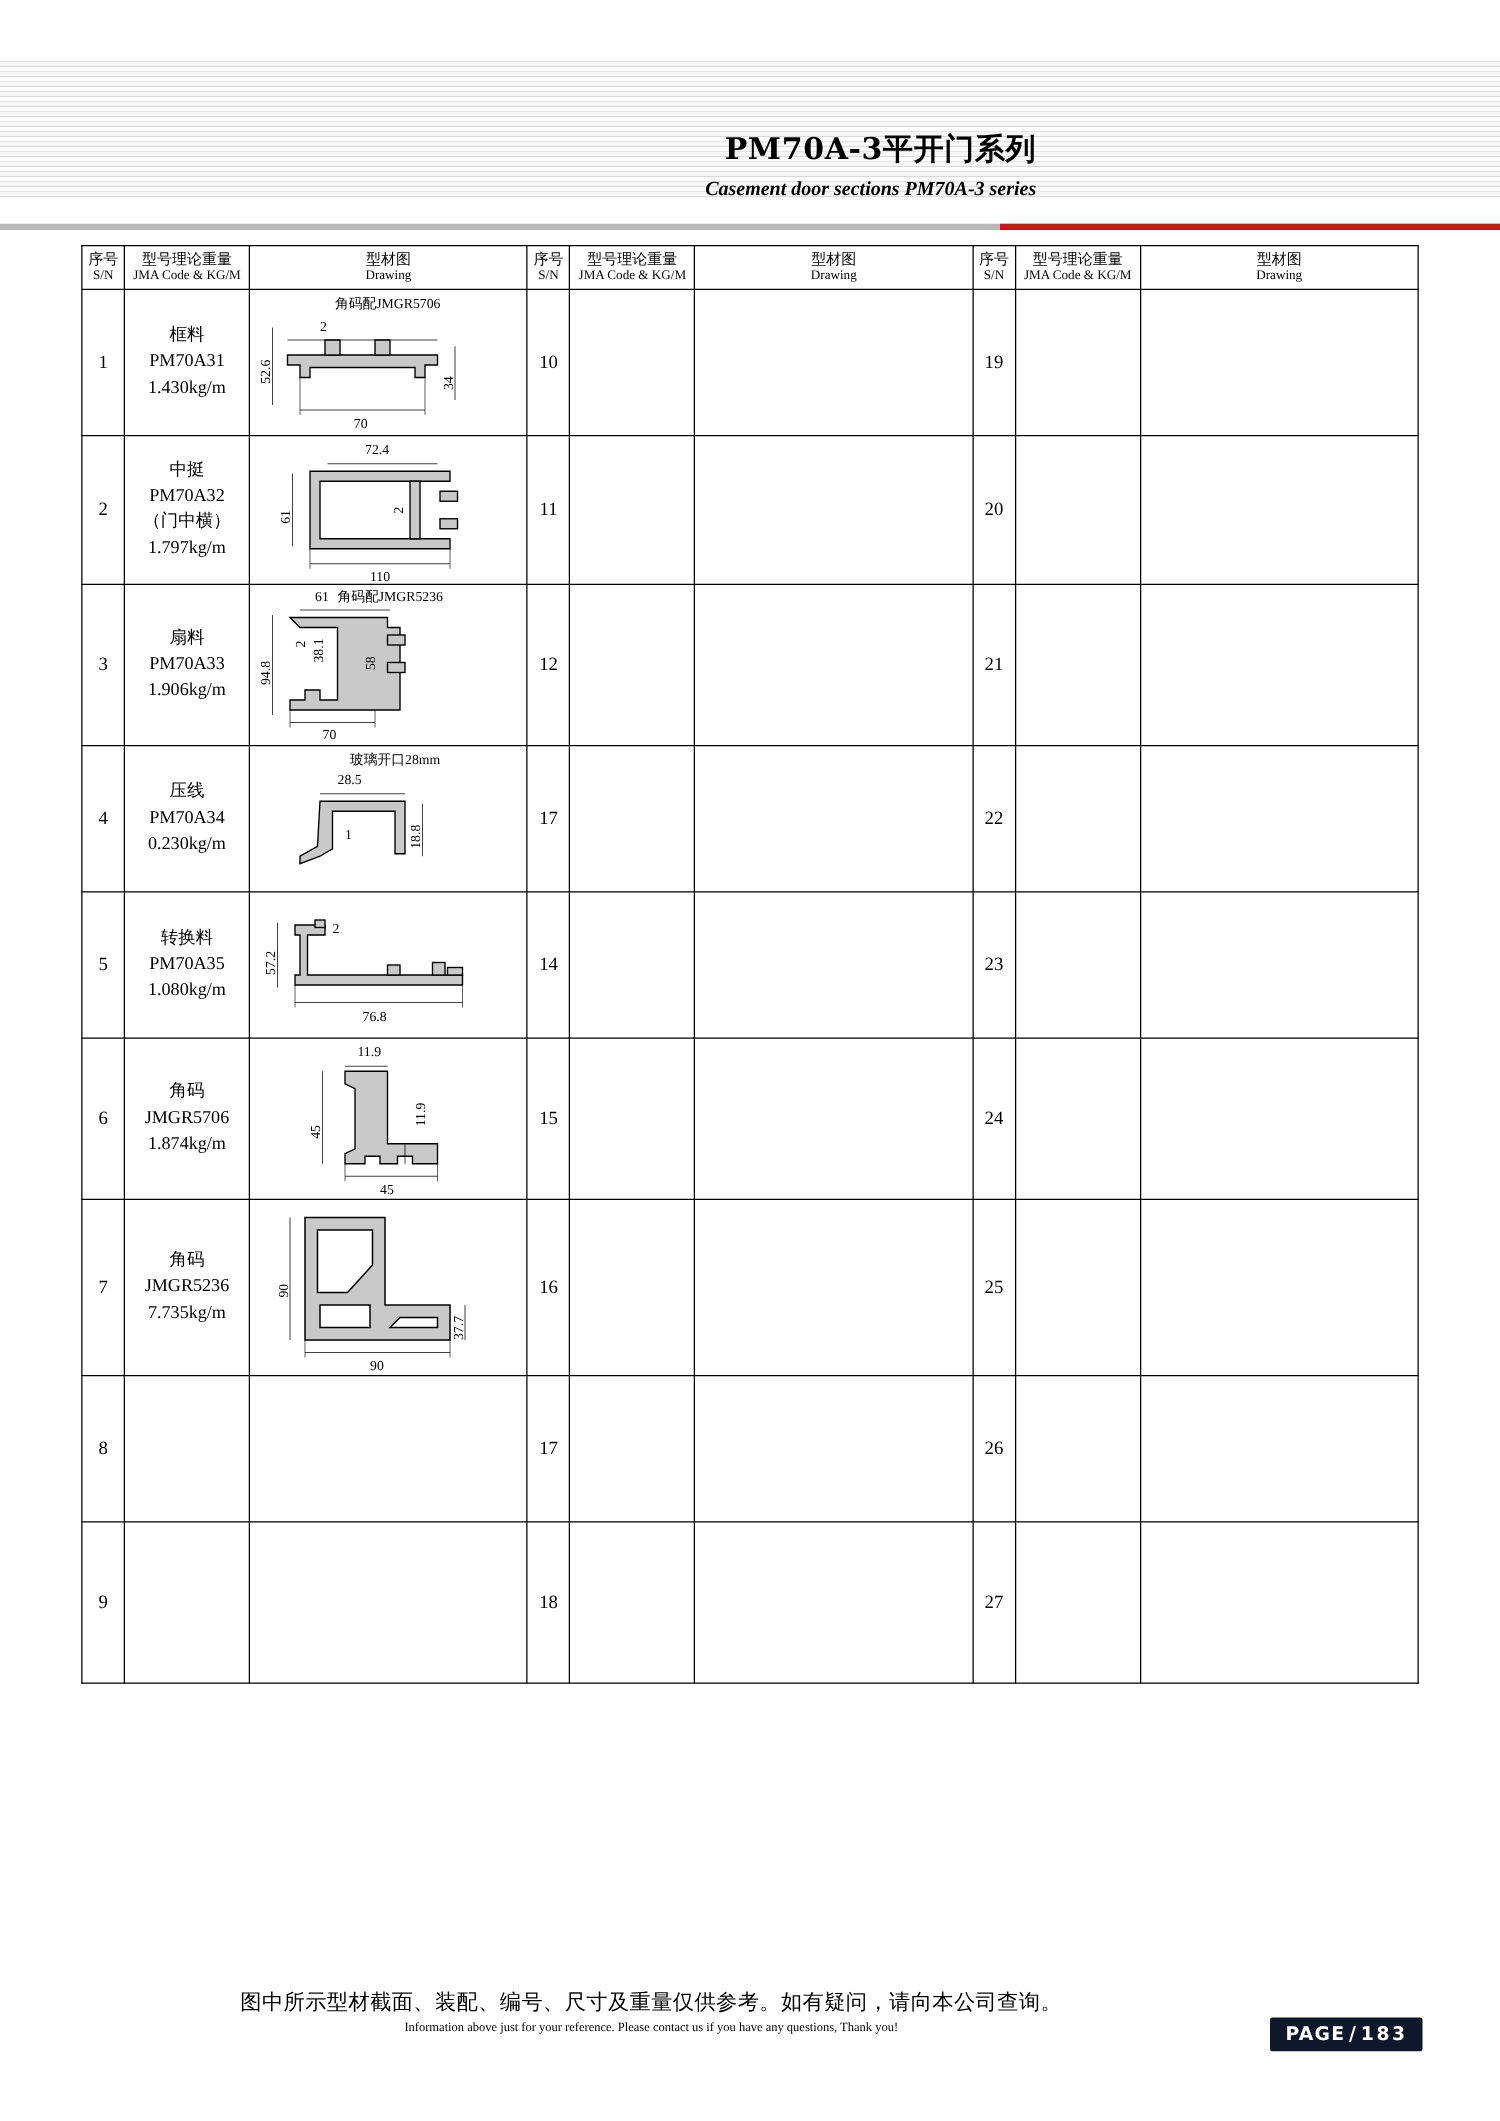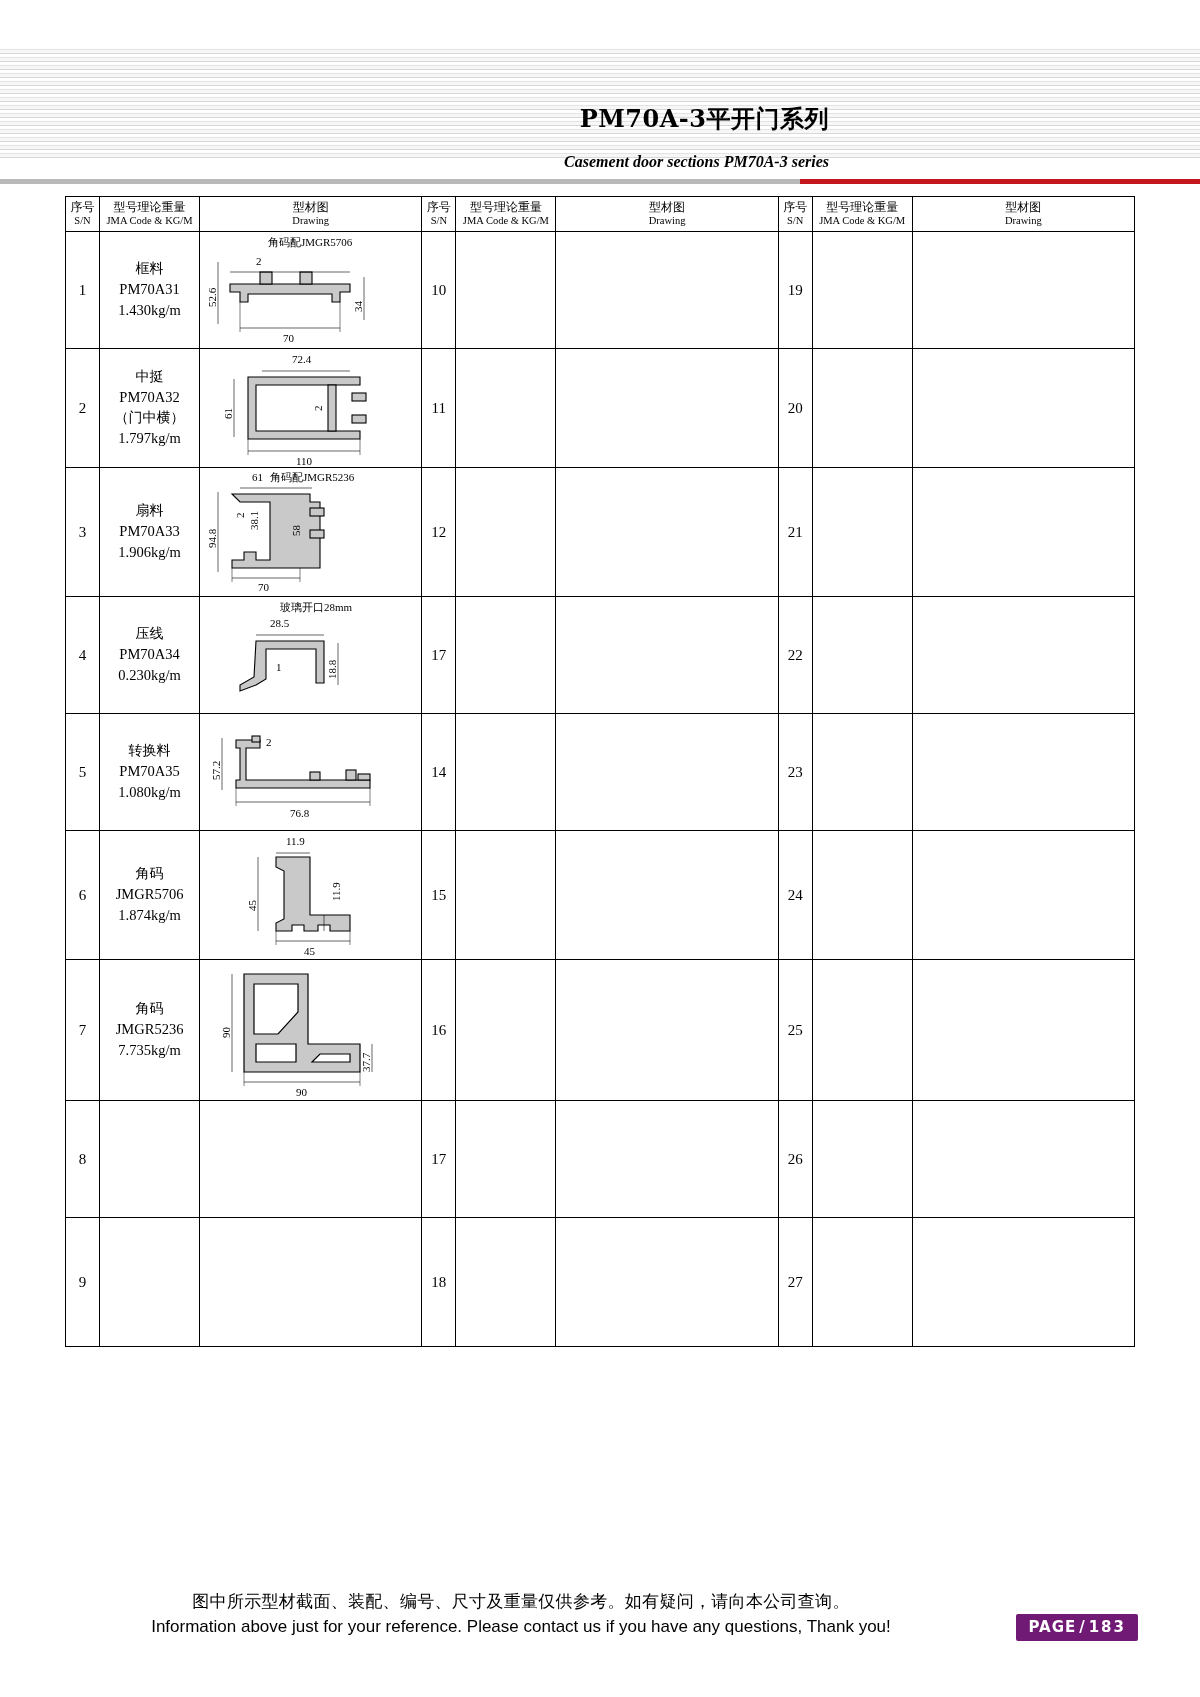--- a/index.html
+++ b/index.html
@@ -47,21 +47,21 @@
     font-size: 24px;
     font-weight: bold;
     letter-spacing: 0.5px;
     font-family: "DejaVu Serif", serif;
   }
   .header-title-en {
     font-size: 16px;
     font-style: italic;
     font-weight: bold;
     font-family: "Liberation Serif", serif;
-    margin-top: 18px;
+    margin-top: 8px;
   }
   .header-rule {
     position: absolute;
     left: 0;
     top: 163px;
     width: 1200px;
     height: 5px;
     background: #b9b9b9;
   }
   .header-rule-red {
@@ -131,29 +131,29 @@
     top: 1590px;
     width: 1042px;
     text-align: center;
   }
   .footer-cn {
     font-size: 17px;
     font-family: "DejaVu Serif", serif;
     letter-spacing: 0.3px;
   }
   .footer-en {
-    font-size: 17px;
+    font-size: 10px;
     margin-top: 4px;
-    font-family: Liberation Sans, sans-serif;
+    font-family: Liberation Serif, serif;
   }
   .pagebox {
     position: absolute;
     right: 62px;
     top: 1614px;
-    background: #701a75;
+    background: #0f172a;
     color: #fff;
     padding: 4px 12px 5px 12px;
     font-size: 15px;
     font-weight: bold;
     font-family: "DejaVu Sans", sans-serif;
     letter-spacing: 1px;
     border-radius: 2px;
   }
   .pagebox .slash { color: #fff; margin: 0 3px; }
   .pagebox .num { letter-spacing: 2px; }

